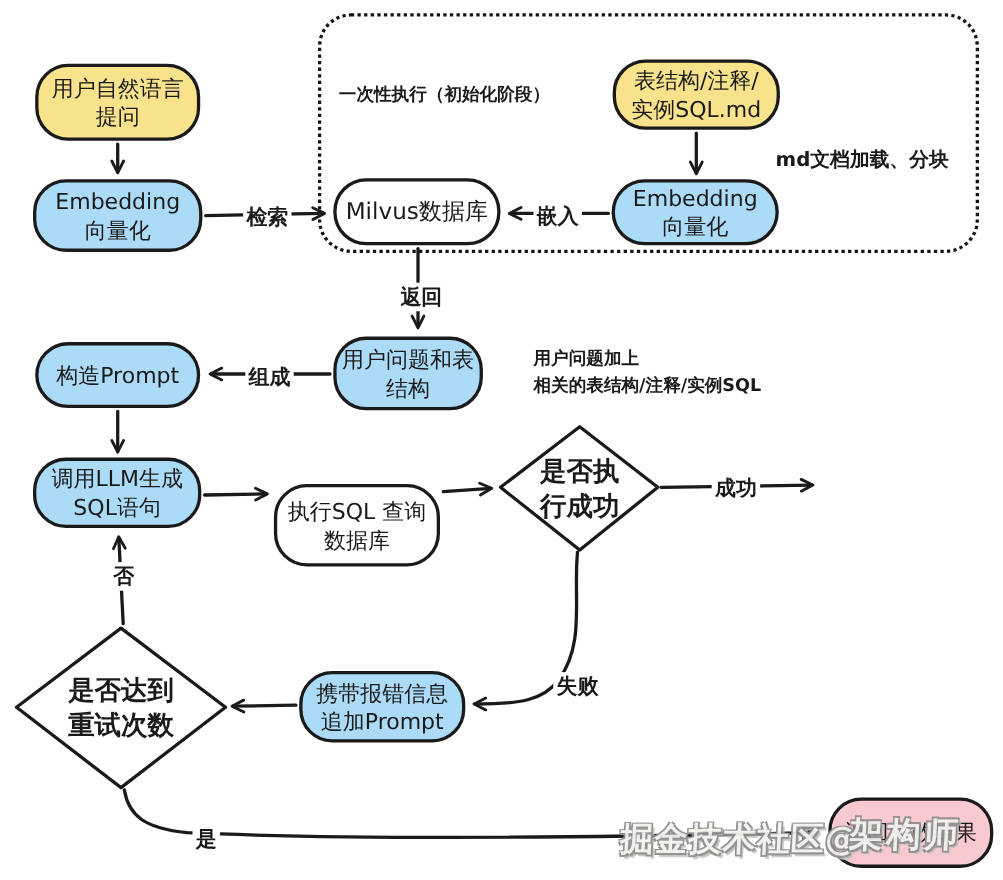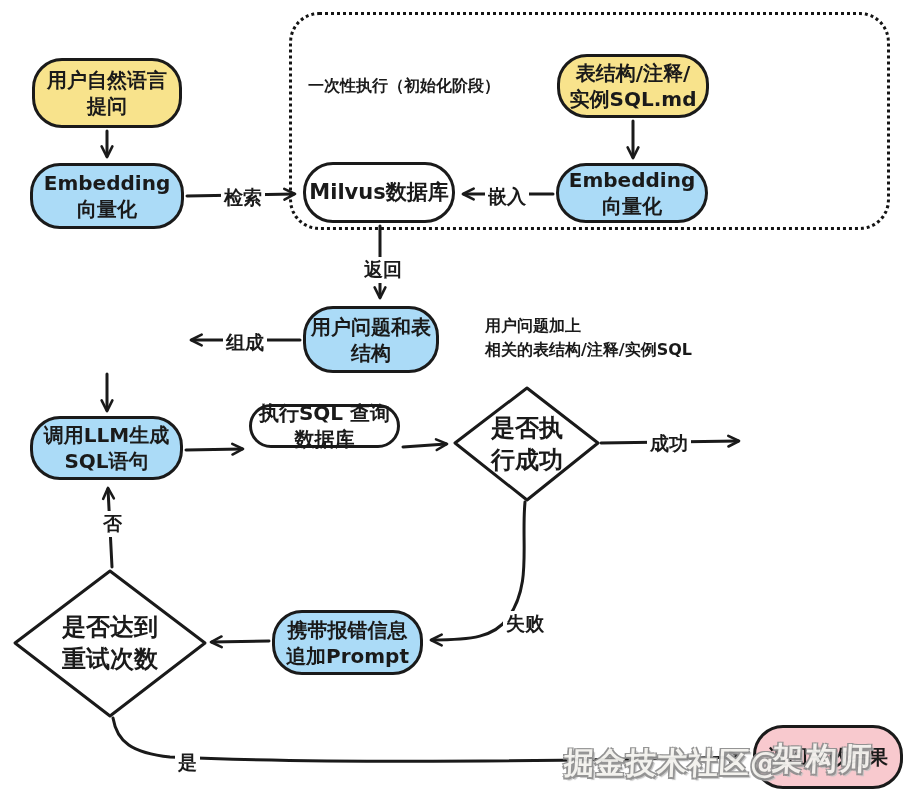--- a/index.html
+++ b/index.html
@@ -4,21 +4,21 @@
 <style>
   html,body{margin:0;padding:0;background:#e8e8e8;}
   #canvas{
     position:relative;width:912px;height:800px;background:#ffffff;
     font-family:"DejaVu Sans",sans-serif;overflow:hidden;color:#1a1a1a;
   }
   #wires{position:absolute;left:0;top:0;z-index:1;}
   .node{
     position:absolute;z-index:2;display:flex;align-items:center;justify-content:center;
     text-align:center;border:3px solid #1a1a1a;border-radius:30px;
-    font-size:20px;font-weight:700;line-height:1.3;white-space:pre-line;
+    font-size:20px;font-weight:400;line-height:1.3;white-space:pre-line;
     box-sizing:border-box;
   }
   .yellow{background:#F8E38C;}
   .blue{background:#ABDBF7;}
   .white{background:#ffffff;}
   .green{background:#B0EAB6;}
   .pink{background:#F8C9CE;}
   .diamond-label{
     position:absolute;z-index:2;display:flex;align-items:center;justify-content:center;
     text-align:center;font-size:24px;font-weight:600;line-height:1.35;white-space:pre-line;
@@ -43,21 +43,21 @@
   }
   
   #n-user       {left:32px;  top:58px;  width:150px; height:70px;}
   #n-emb-left   {left:30px;  top:163px; width:154px; height:66px;}
   #n-milvus     {left:303px; top:162px; width:152px; height:61px; font-size:21px;}
   #n-tablemd    {left:557px; top:54px;  width:152px; height:64px;}
   #n-emb-right  {left:556px; top:163px; width:152px; height:60px;}
   #n-qschema    {left:303px; top:306px; width:136px; height:67px;}
   #n-buildp     {left:32px;  top:311px; width:150px; height:60px;}
   #n-callllm    {left:30px;  top:416px; width:153px; height:64px;}
-  #n-execsql    {left:249px; top:404px; width:151px; height:44px;}
+  #n-execsql    {left:249px; top:440px; width:151px; height:75px;}
   #n-success    {left:745px; top:412px; width:155px; height:57px;}
   #n-retryp     {left:272px; top:610px; width:151px; height:65px;}
   #n-failure    {left:753px; top:725px; width:150px; height:64px;}
   #dl-exec  {left:467px; top:412px; width:120px; height:64px;}
   #dl-retry {left:40px;  top:610px; width:140px; height:66px;}
   
   #el-retrieve{left:221px; top:185px;}
   #el-embed   {left:485px; top:184px;}
   #el-return  {left:361px; top:257px;}
   #el-compose {left:223px; top:330px;}
@@ -123,20 +123,21 @@
 提问</div>
   <div id="n-emb-left" class="node blue">Embedding
 向量化</div>
   <div id="n-milvus" class="node white">Milvus数据库</div>
   <div id="n-tablemd" class="node yellow">表结构/注释/
 实例SQL.md</div>
   <div id="n-emb-right" class="node blue">Embedding
 向量化</div>
   <div id="n-qschema" class="node blue">用户问题和表
 结构</div>
+  <div id="n-buildp" class="node blue">构造Prompt</div>
   <div id="n-callllm" class="node blue">调用LLM生成
 SQL语句</div>
   <div id="n-execsql" class="node white">执行SQL 查询
 数据库</div>
   <div id="n-retryp" class="node blue">携带报错信息
 追加Prompt</div>
   <div id="n-failure" class="node pink">返回失败结果</div>
 
   <div id="dl-exec" class="diamond-label">是否执
 行成功</div>
@@ -146,19 +147,20 @@
   <div id="el-retrieve" class="edge-label">检索</div>
   <div id="el-embed" class="edge-label">嵌入</div>
   <div id="el-return" class="edge-label">返回</div>
   <div id="el-compose" class="edge-label">组成</div>
   <div id="el-success" class="edge-label">成功</div>
   <div id="el-failure" class="edge-label">失败</div>
   <div id="el-no" class="edge-label">否</div>
   <div id="el-yes" class="edge-label">是</div>
 
   <div id="an-init" class="annotation">一次性执行（初始化阶段）</div>
+  <div id="an-md" class="annotation">md文档加载、分块</div>
   <div id="an-note" class="annotation">用户问题加上
 相关的表结构/注释/实例SQL</div>
 
   <div id="wm-left" class="watermark">掘金技术社区@</div>
   <div id="wm-right" class="watermark">架构师</div>
 
 </div>
 
 </body></html>

